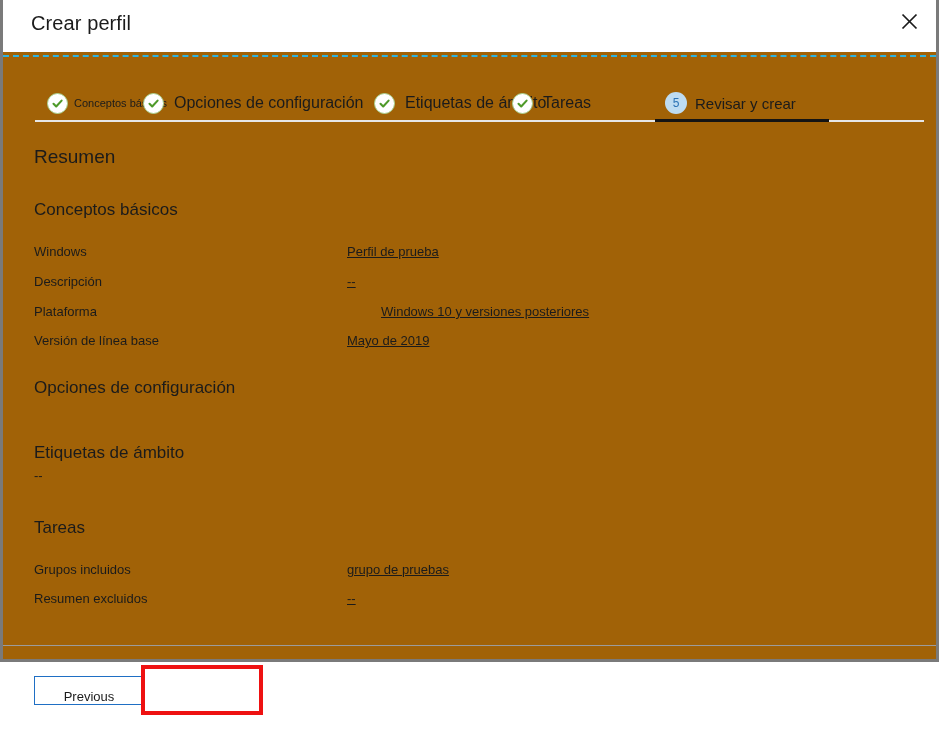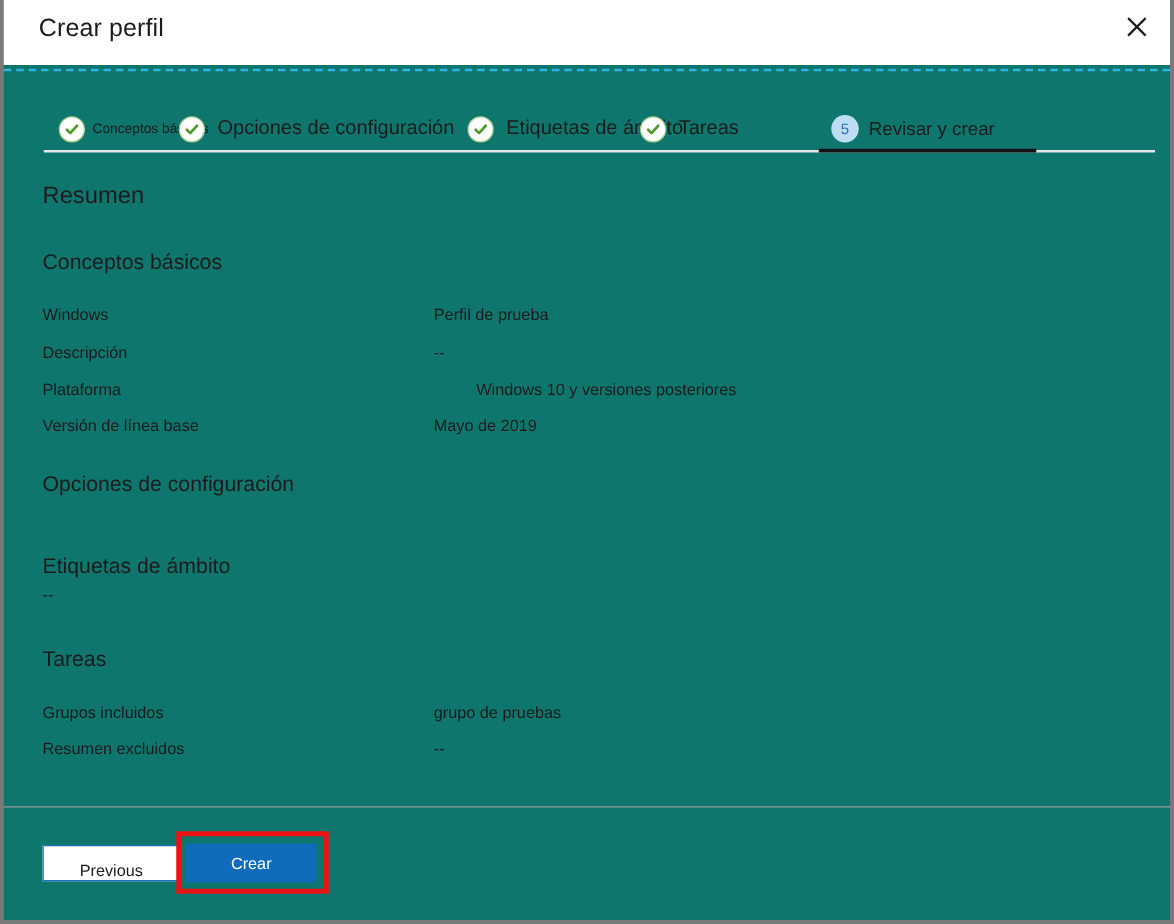--- a/index.html
+++ b/index.html
@@ -13,23 +13,23 @@
     font-family: "Liberation Sans", sans-serif;
     -webkit-font-smoothing: antialiased;
     overflow: hidden;
   }
 
   
   .window {
     position: absolute;
     left: 0; top: 0;
     width: 939px;
-    height: 739px;
-    box-sizing: border-box;
-    background: #0f766e;
+    height: 662px;
+    box-sizing: border-box;
+    background: #a16207;
     border-left: 3px solid #7a7a7a;
     border-right: 3px solid #7a7a7a;
     border-bottom: 3px solid #7a7a7a;
     border-top: 0;
   }
 
   
   .header {
     position: absolute;
     left: 0; top: 0;
@@ -175,20 +175,21 @@
     font-size: 13px;
     color: #1b1b1b;
     white-space: nowrap;
   }
   .kv-value {
     position: absolute;
     left: 344px;
     font-size: 13px;
     color: #1b1b1b;
     white-space: nowrap;
+    text-decoration: underline;
   }
   .plain-value {
     position: absolute;
     left: 31px;
     font-size: 13px;
     color: #1b1b1b;
   }
 
   
   .footer-rule {
@@ -332,16 +333,15 @@
 
     <div class="kv-label" style="top:430px;text-align:center;">Grupos incluidos</div>
     <div class="kv-value" style="top:430px;">grupo de pruebas</div>
 
     <div class="kv-label" style="top:459px;">Resumen excluidos</div>
     <div class="kv-value" style="top:459px;">--</div>
   </div>
 
   <div class="footer-rule"></div>
   <button class="btn-previous">Previous</button>
-  <button class="btn-create">Crear</button>
   <div class="annot-box"></div>
 
 </div>
 
 </body></html>

